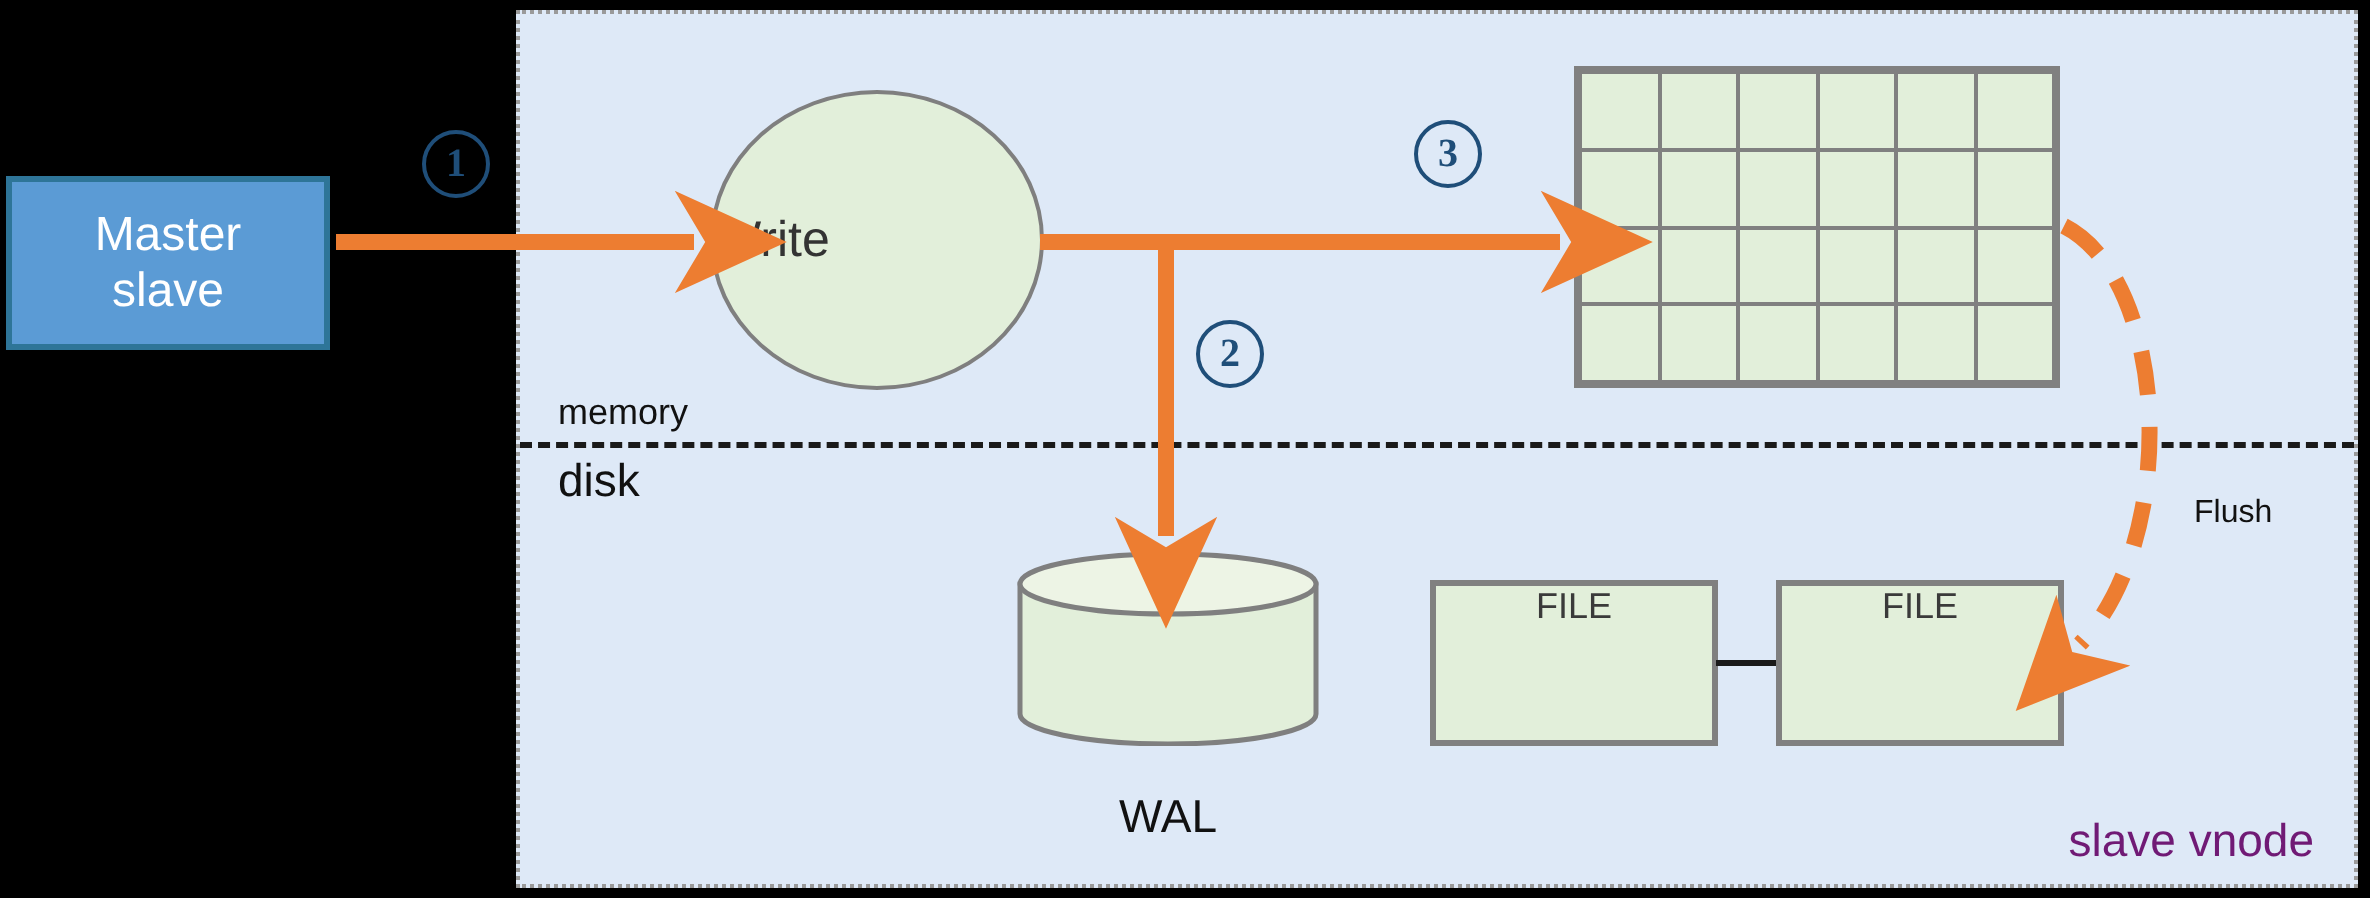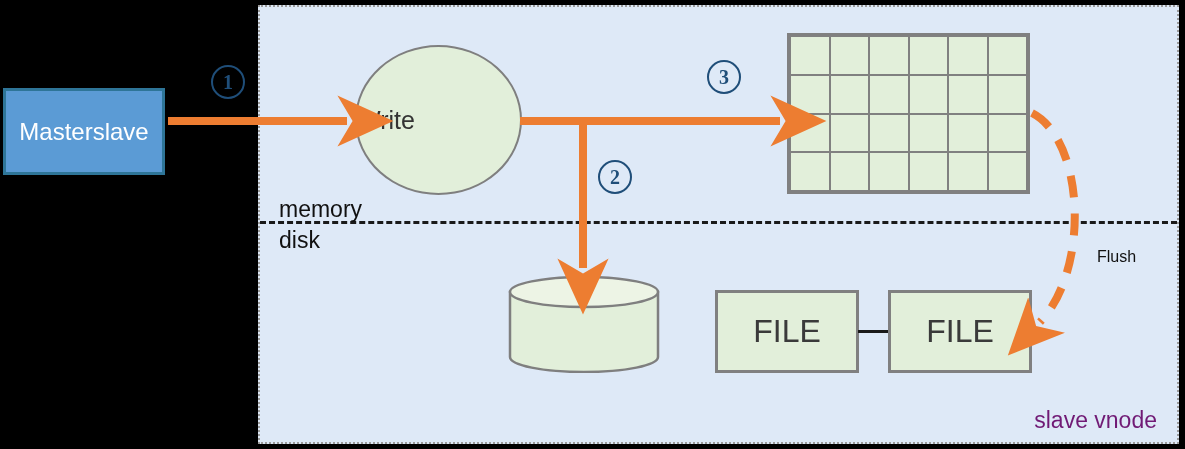--- a/index.html
+++ b/index.html
@@ -43,21 +43,21 @@
     top: 88px;
     width: 162px;
     height: 87px;
     background: #5B9BD5;
     border: 3px solid #2E7598;
     box-sizing: border-box;
     color: #FFFFFF;
     font-size: 24px;
     line-height: 1.15;
     display: flex;
-    flex-direction: row;
+    flex-direction: column;
     align-items: center;
     justify-content: center;
   }
 
   
   .step-circle {
     position: absolute;
     width: 34px;
     height: 34px;
     border: 2.5px solid #1F4E79;
@@ -99,21 +99,21 @@
     left: 260px;
     top: 221px;
     width: 917px;
     height: 0;
     border-top: 3px dashed #1A1A1A;
   }
   #memory-label {
     position: absolute;
     left: 279px;
     top: 196px;
-    font-size: 23px;
+    font-size: 18px;
     color: #111111;
   }
   #disk-label {
     position: absolute;
     left: 279px;
     top: 227px;
     font-size: 23px;
     color: #111111;
   }
 
@@ -158,23 +158,23 @@
   
   .file-box {
     position: absolute;
     top: 290px;
     width: 144px;
     height: 83px;
     background: #E2EFDA;
     border: 3px solid #808080;
     box-sizing: border-box;
     display: flex;
-    align-items: center;
+    align-items: flex-start;
     justify-content: center;
-    font-size: 32px;
+    font-size: 18px;
     color: #3A3A3A;
   }
   #file-box-1 { left: 715px; }
   #file-box-2 { left: 888px; }
   #file-link {
     position: absolute;
     left: 858px;
     top: 330px;
     width: 30px;
     height: 0;
@@ -248,20 +248,21 @@
       <div class="cell"></div>
       <div class="cell"></div>
     </div>
 
   <div id="wal-cylinder">
     <svg width="152" height="97" viewBox="0 0 152 97">
       <path d="M2,16 L2,81 A74,15 0 0 0 150,81 L150,16 Z" fill="#E2EFDA" stroke="#7F7F7F" stroke-width="2.5"></path>
       <ellipse cx="76" cy="16" rx="74" ry="15" fill="#EDF4E5" stroke="#7F7F7F" stroke-width="2.5"></ellipse>
     </svg>
   </div>
+  <div id="wal-label">WAL</div>
 
   <div id="file-box-1" class="file-box">
     <span>FILE</span>
   </div>
   <div id="file-link"></div>
   <div id="file-box-2" class="file-box">
     <span>FILE</span>
   </div>
 
   <div id="flush-label">Flush</div>

